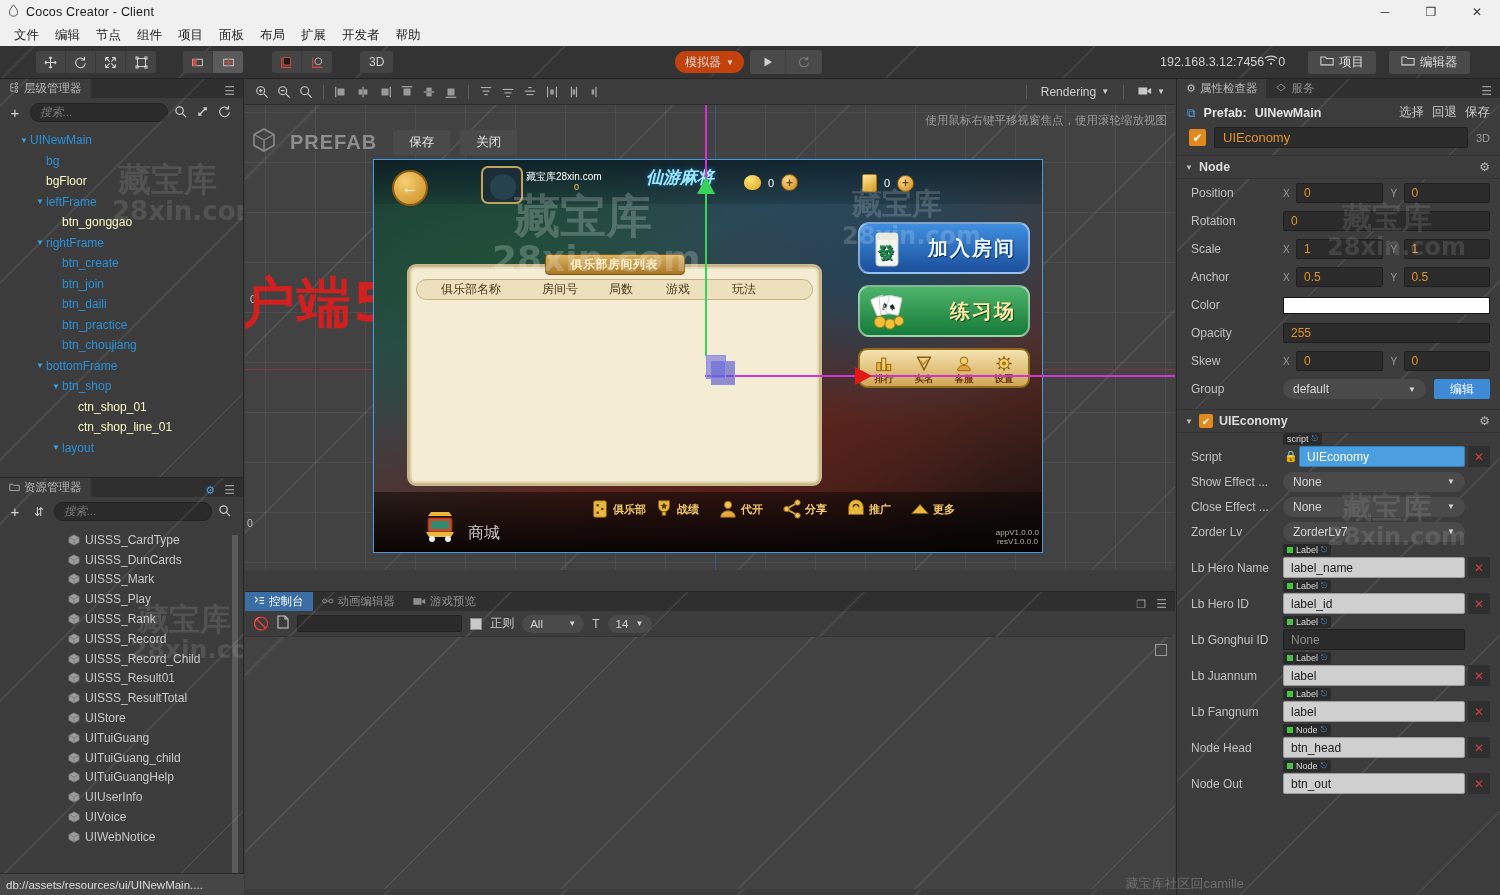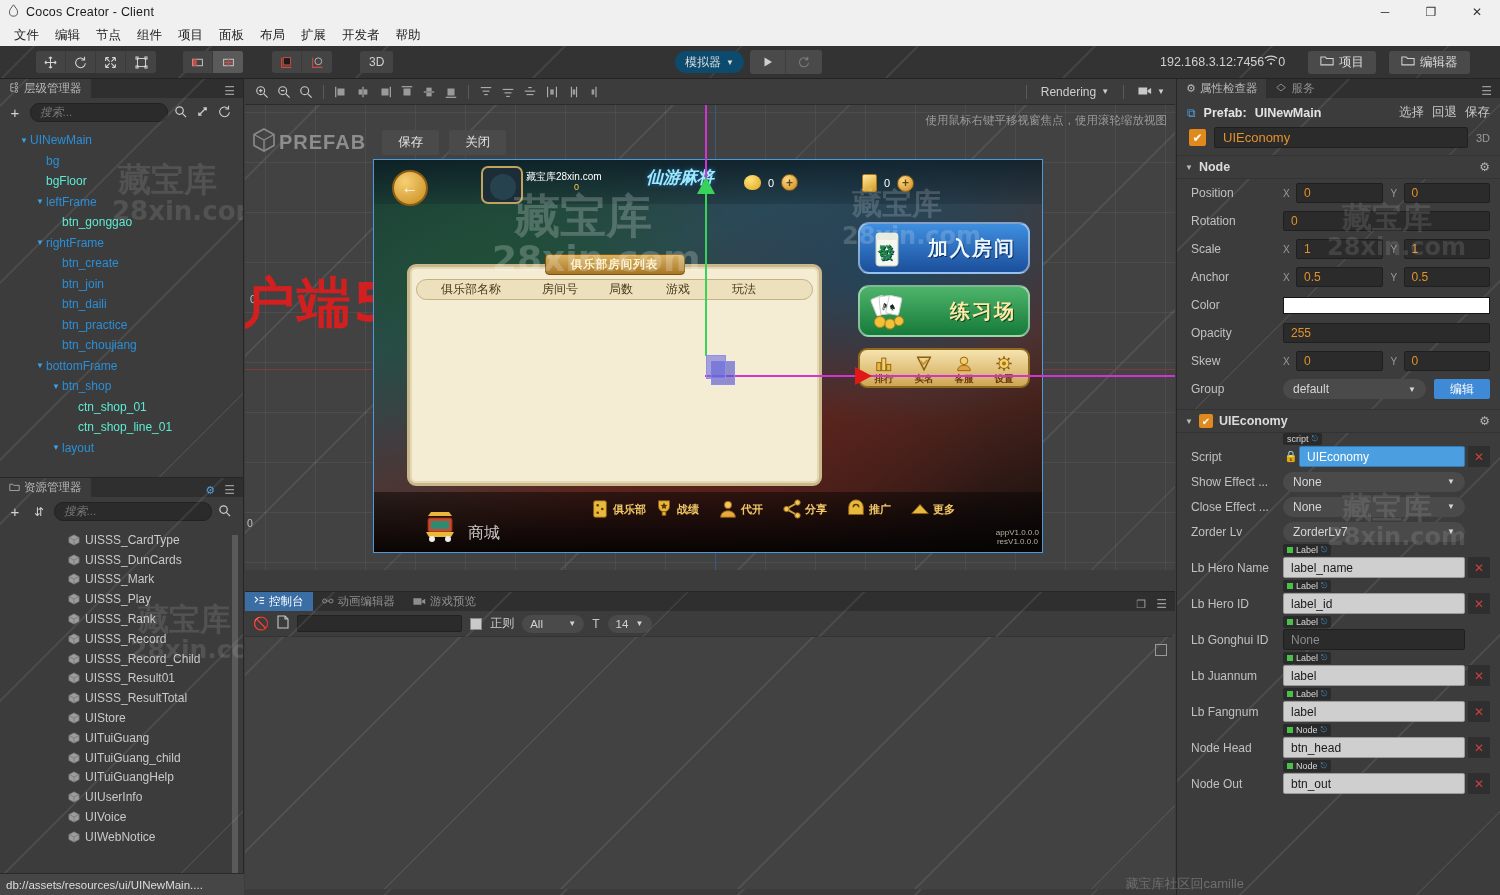--- a/index.html
+++ b/index.html
@@ -39,21 +39,21 @@
   .tbtn {
     width: 30px; height: 22px; display:flex; align-items:center; justify-content:center;
     border-right: 1px solid #3a3a3a; color:#cfcfcf;
   }
   .tbtn:last-child { border-right: none; }
   .tbtn.on { background:#5a5a5a; }
   .tbtn svg { display:block; }
   .tbtn-3d { background:#444; border-radius:3px; height:22px; padding: 0 9px;
              display:flex; align-items:center; font-size:12px; color:#cfcfcf; }
   .sim-pill {
-    background:#0c4a6e; border-radius:11px; height:22px; padding:0 10px;
+    background:#c2410c; border-radius:11px; height:22px; padding:0 10px;
     display:flex; align-items:center; gap:5px; font-size:12px; color:#dcdcdc;
   }
   .playgroup { display:flex; background:#4a4a4a; border-radius:3px; height:24px; overflow:hidden; }
   .playbtn { width:36px; height:24px; display:flex; align-items:center; justify-content:center;
              border-right:1px solid #3d3d3d; color:#c8c8c8; }
   .playbtn.dim { color:#7a7a7a; border-right:none; }
   .ipinfo { font-size:12.5px; color:#d0d0d0; display:flex; align-items:center; gap:0; }
   .topbtn { background:#4a4a4a; border-radius:3px; height:23px; padding:0 12px;
             display:flex; align-items:center; gap:5px; font-size:12.5px; color:#dcdcdc; }
 
@@ -78,21 +78,21 @@
     flex:1; height:19px; background:#2b2b2b; border:1px solid #222; border-radius:9px;
     display:flex; align-items:center; padding:0 9px; font-size:11.5px; color:#777;
     font-style: italic;
   }
   .h-icons { display:flex; gap:9px; color:#cfcfcf; padding-right:4px; }
   .tree { padding-top:2px; font-size:12px; overflow:hidden; height:352px; position:relative; }
   .trow { height:20.5px; display:flex; align-items:center; white-space:nowrap; }
   .tri { width:12px; font-size:8px; color:#3ba3e0; text-align:center; flex:0 0 12px;}
   .tri.empty { color:transparent; }
   .tlabel { color:#2b8fd8; }
-  .tlabel.dim { color:#5eead4; }
+  .tlabel.dim { color:#fef9c3; }
 
   
   .assets {
     position:absolute; left:0; top:477px; width:244px; height:418px;
     background:#3c3c3c; border-right:1px solid #262626; border-top:1px solid #262626;
   }
   .a-list { font-size:12px; padding-top:3px; height:355px; overflow:hidden; position:relative;}
   .arow { height:19.8px; display:flex; align-items:center; gap:5px; padding-left:68px; color:#c9c9c9; white-space:nowrap;}
   .prefab-ico { width:12px; height:12px; flex:0 0 12px; }
   .statusbar {
@@ -857,21 +857,21 @@
       <div class="ruler-label" style="left:2px; top:412px;">0</div>
       <div class="ruler-label" style="left:220px; top:410px;">-500</div>
       <div class="ruler-label" style="left:465px; top:410px;">0</div>
       <div class="ruler-label" style="left:710px; top:410px;">500</div>
 
       <div class="wm wm-red" style="left:-60px; top:162px; font-size:54px; letter-spacing:2px; white-space:nowrap;">客户端5风格28xin.com</div>
 
       <div class="hint">使用鼠标右键平移视窗焦点，使用滚轮缩放视图</div>
 
       <div style="position:absolute; left:6px; top:22px; display:flex; align-items:center; gap:10px;">
-        <div style="display:flex; align-items:center; gap:2px;">
+        <div style="display:flex; align-items:center; gap:13px;">
           <span>
             <svg width="26" height="26" viewBox="0 0 26 26">
                 <path d="M13 2l10 5.5v11L13 24 3 18.5v-11z" fill="none" stroke="#8a8a8a" stroke-width="1.6"></path>
                 <path d="M3 7.5l10 5.5 10-5.5M13 13v11" fill="none" stroke="#8a8a8a" stroke-width="1.4"></path>
               </svg>
           </span>
           <span style="font-size:20px; font-weight:bold; color:#8d8d8d; letter-spacing:1px;">PREFAB</span>
         </div>
         <div class="overlay-btns" style="position:static; margin-left:6px;">
           <div class="ovbtn">保存</div>

